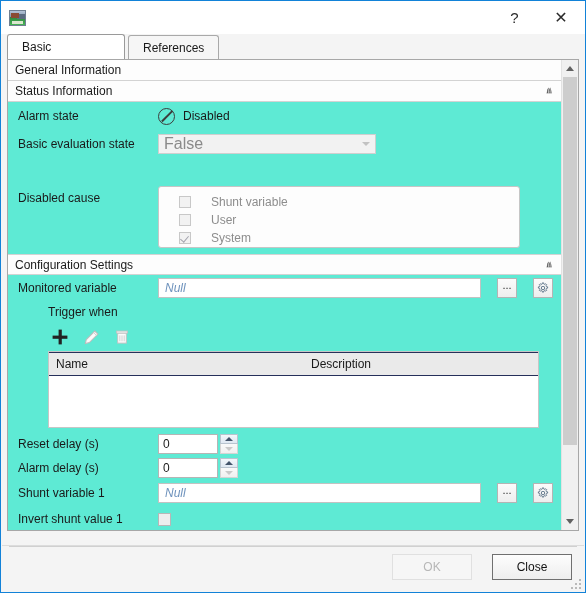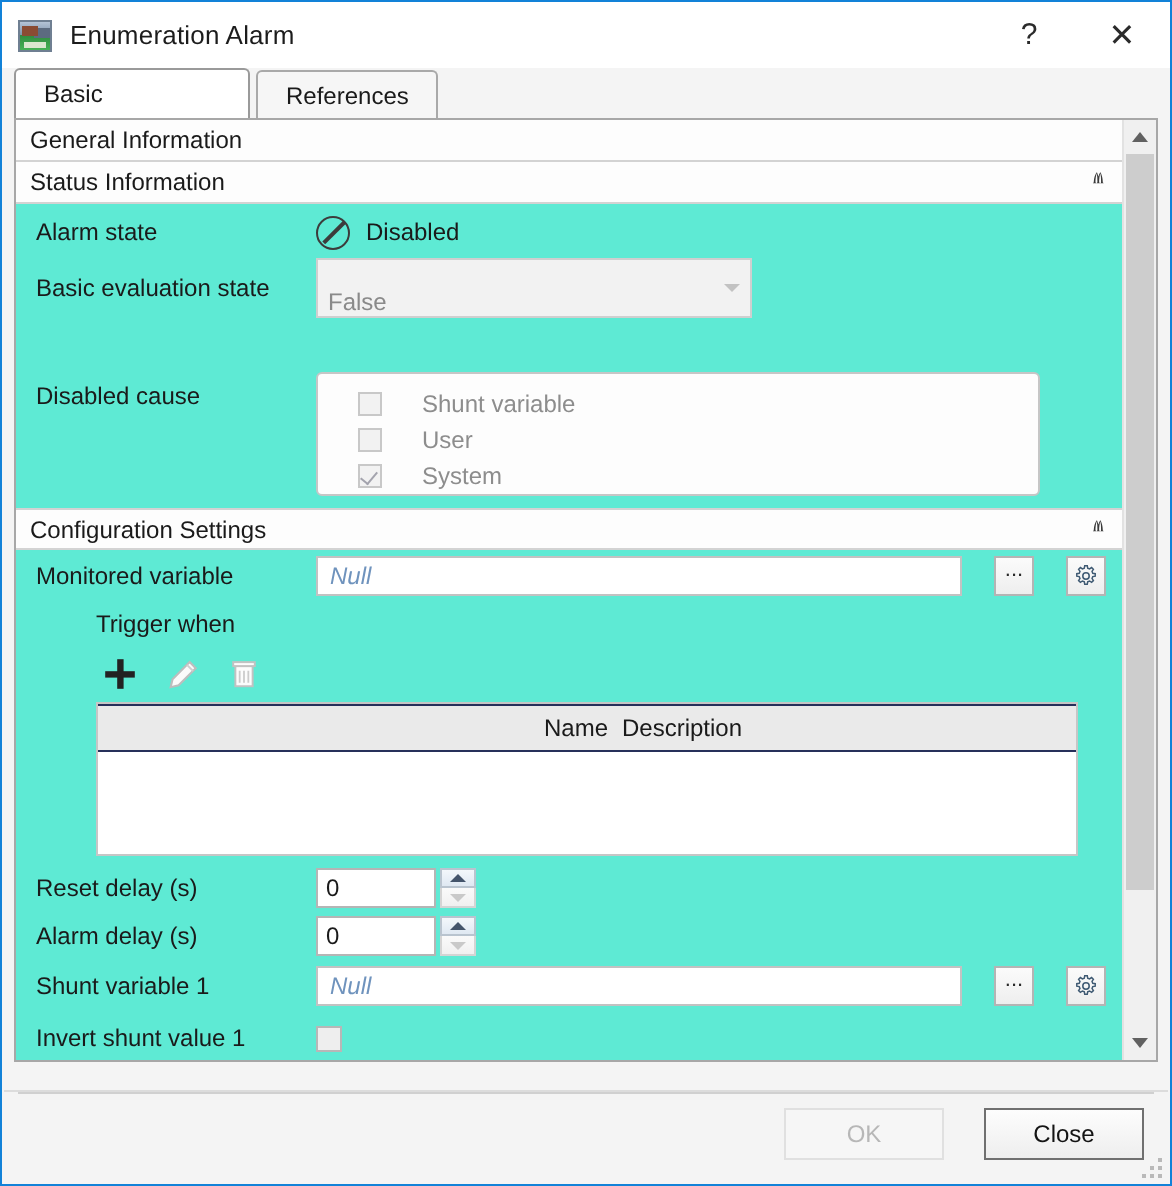--- a/index.html
+++ b/index.html
@@ -194,28 +194,28 @@
     position: absolute;
     left: 50%; top: 50%;
     width: 15px; height: 1.5px;
     background: #3c3c3c;
     transform: translate(-50%,-50%) rotate(-45deg);
   }
 
   .combo {
     position: relative;
     width: 218px;
-    height: 30px;
+    height: 20px;
     box-sizing: border-box;
     border: 1px solid #cfcfcf;
     background: #f2f2f2;
     display: flex;
     align-items: flex-end;
     padding-left: 5px;
-    font-size: 12px;
+    font-size: 16px;
     color: #8a8a8a;
     cursor: default;
   }
   .combo .arrow {
     position: absolute;
     right: 0; top: 0; bottom: 0;
     width: 18px;
     display: flex;
     align-items: center;
     justify-content: center;
@@ -331,21 +331,20 @@
     border: 1px solid #c6c6c6;
     background: #ffffff;
   }
   .grid-head {
     display: flex;
     height: 22px;
     background: #eaeaea;
     border-top: 1px solid #26305a;
     border-bottom: 1px solid #26305a;
     align-items: center;
-    text-align: right;
   }
   .grid-head .th {
     font-size: 12px;
     color: #1a1a1a;
     padding-left: 7px;
     white-space: nowrap;
   }
   .grid-head .th.c1 { width: 248px; flex: none; }
   .grid-body { height: 51px; background: #ffffff; }
 
@@ -507,21 +506,20 @@
     background: #d0d0d0;
   }
 </style>
 </head>
 <body>
 
 <div class="window">
 
   <div class="titlebar">
     <div class="app-icon"></div>
-    <div class="title-text">Enumeration Alarm</div>
     <div class="title-btns">
       <div class="title-btn">?</div>
       <div class="title-btn close">✕</div>
     </div>
   </div>
 
   <div class="tabstrip">
     <div class="tab selected" id="tab-basic">Basic</div>
     <div class="tab">References</div>
   </div>

